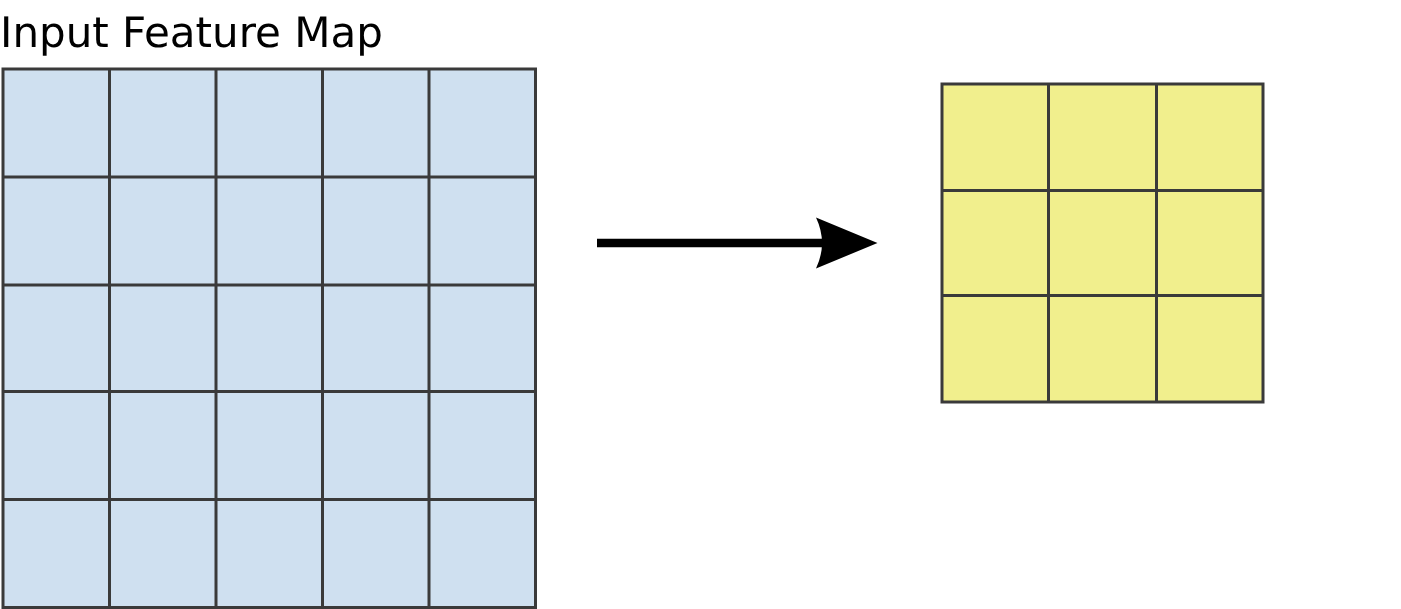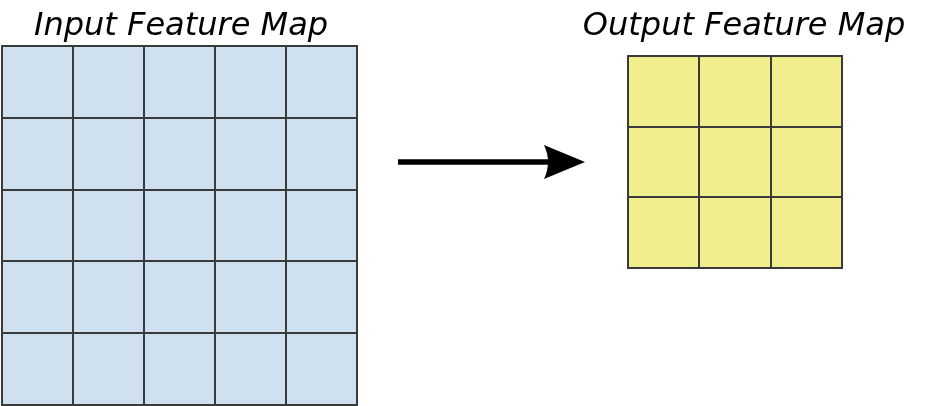--- a/index.html
+++ b/index.html
@@ -20,28 +20,26 @@
     left: 0;
     top: 0;
     width: 934px;
     height: 406px;
   }
 
   
   .map-title {
     position: absolute;
     font-family: "DejaVu Sans", sans-serif;
-    font-size: 32px;
+    font-size: 28px;
     font-weight: 400;
     color: #000000;
     white-space: nowrap;
-    text-align: center;
     line-height: 1;
     letter-spacing: 0px;
-    font-style: italic;
   }
   #input-title {
     left: 0px;
     top: 8px;
     width: 362px;
   }
   #output-title {
     left: 564px;
     top: 8px;
     width: 360px;
@@ -132,21 +130,20 @@
     <div class="grid-cell"></div>
     <div class="grid-cell"></div>
     <div class="grid-cell"></div>
   </div>
 
   <svg id="transform-arrow" viewBox="0 0 200 48">
     <path d="M 6 21.2 L 156 21.2 L 156 26.8 L 6 26.8 Z" fill="#000000"></path>
     <path d="M 193 24 L 152 7 Q 160 24 152 41 Z" fill="#000000"></path>
   </svg>
 
-  <div id="output-title" class="map-title">Output Feature Map</div>
 
   <div id="output-grid" class="feature-grid">
     <div class="grid-cell"></div>
     <div class="grid-cell"></div>
     <div class="grid-cell"></div>
 
     <div class="grid-cell"></div>
     <div class="grid-cell"></div>
     <div class="grid-cell"></div>
 

